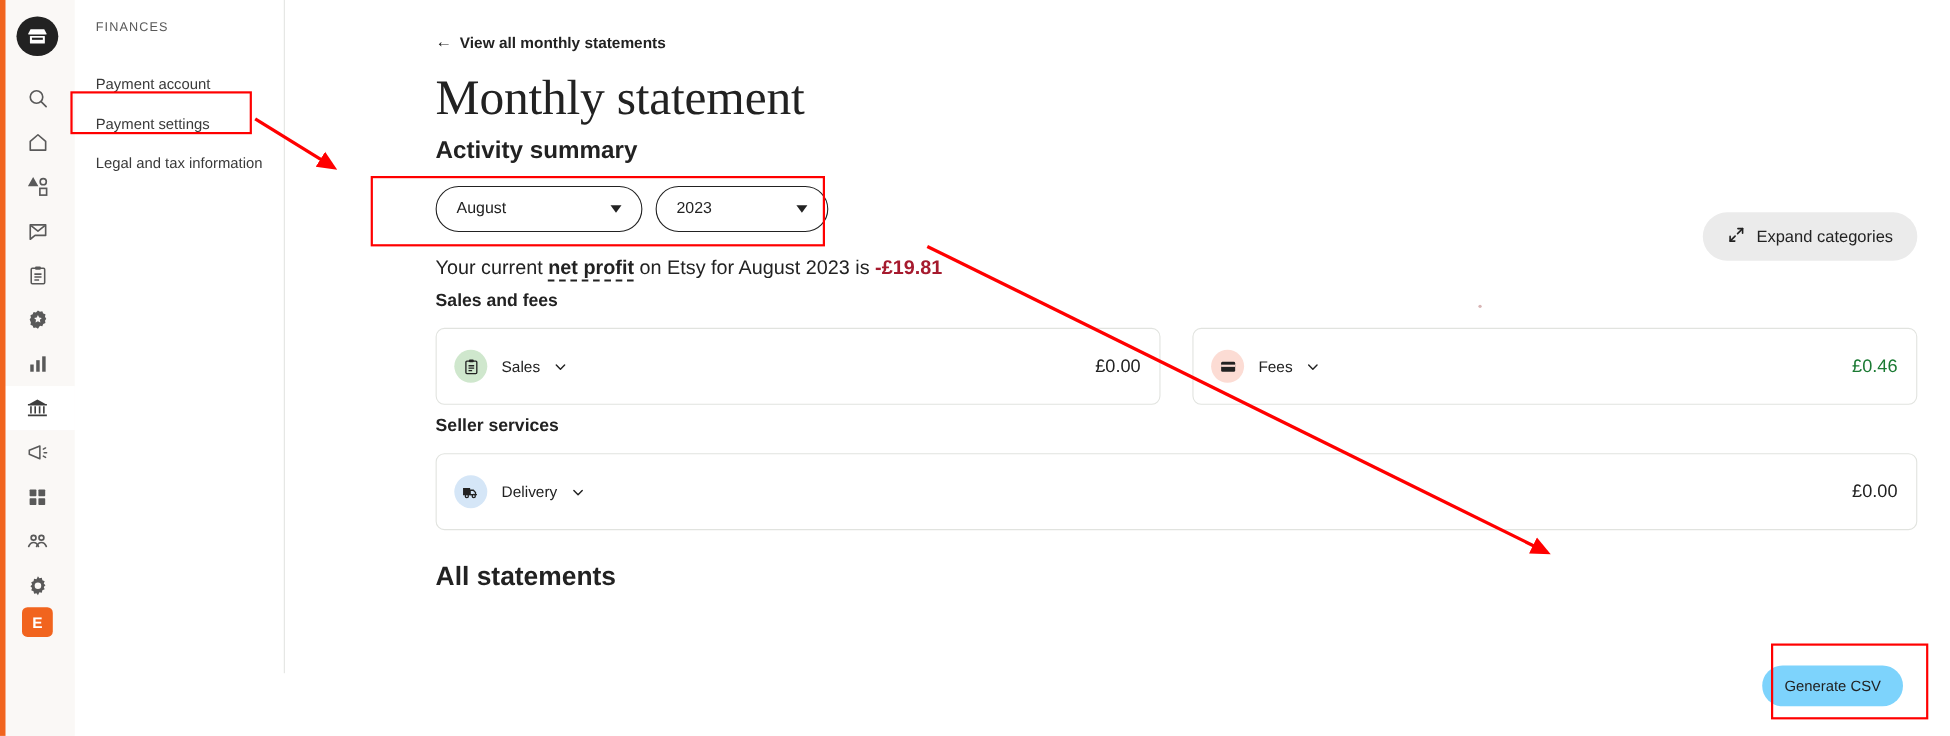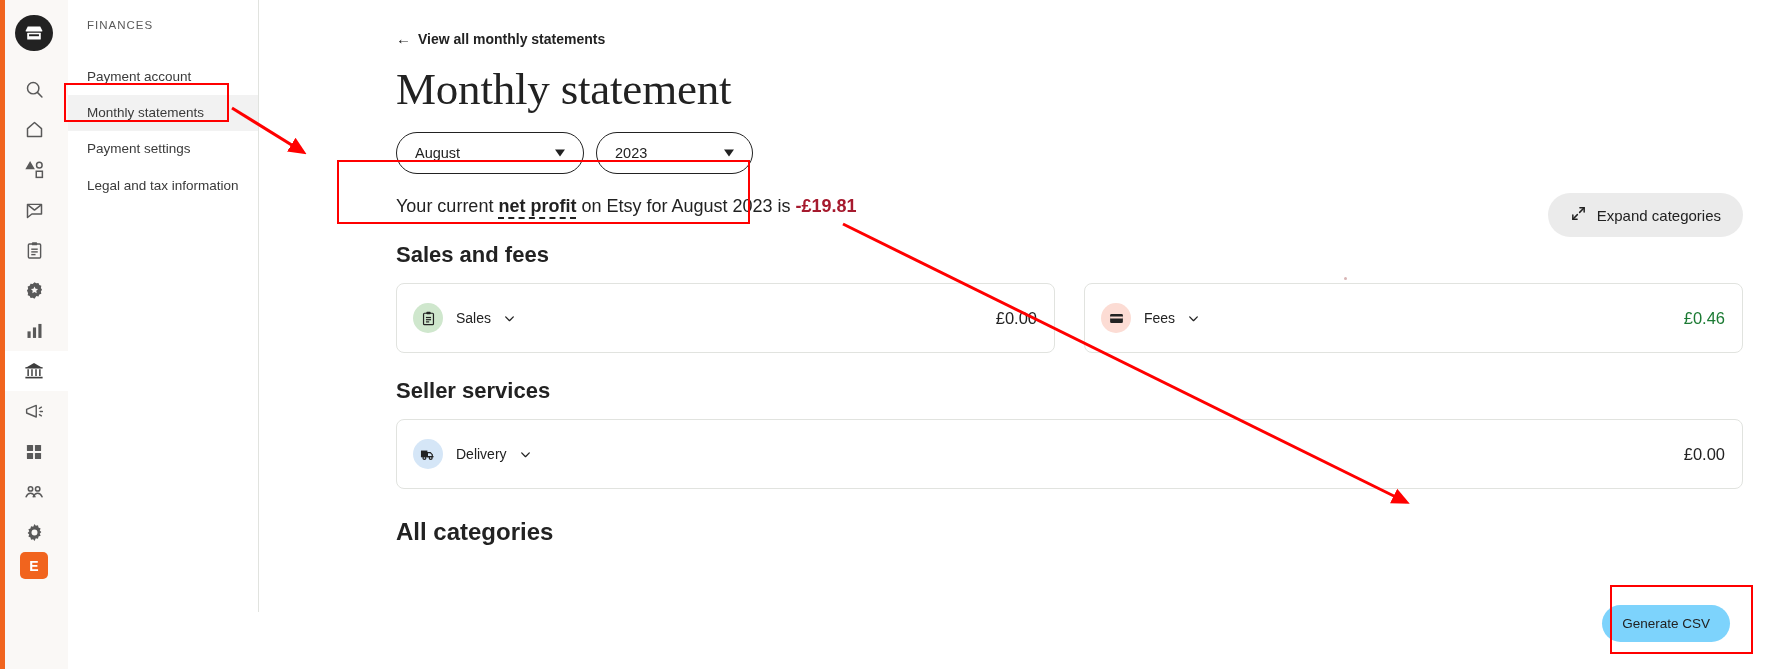--- a/index.html
+++ b/index.html
@@ -146,22 +146,22 @@
   }
   .np-term {
     font-weight: 700;
     border-bottom: 2px dashed #222222;
     padding-bottom: 1px;
   }
   .np-value { color: #a61a2e; font-weight: 700; }
 
   
   .group-title {
-    font-size: 22px; font-weight: 700; color: #222222;
-    margin-top: 25px;
+    font-size: 16px; font-weight: 700; color: #222222;
+    margin-top: 11px;
   }
 
   
   .card-row {
     display: flex; gap: 29px; margin-top: 15px;
   }
   .cat-card {
     flex: 1 1 0;
     height: 70px;
     border: 1px solid #e1e3df; border-radius: 8px;
@@ -329,34 +329,34 @@
 
     <div class="rail-spacer"></div>
 
     <div class="rail-avatar">E</div>
   </nav>
 
   <aside class="sidebar">
     <div class="sidebar-heading">FINANCES</div>
     <div class="nav-list">
       <div class="nav-item">Payment account</div>
-      <div class="nav-item selected">Monthly statements</div>
       <div class="nav-item">Payment settings</div>
       <div class="nav-item">Legal and tax information</div>
     </div>
   </aside>
 
   <main class="main">
 
     <a class="back-link">
       <span class="arr">←</span>
       <span>View all monthly statements</span>
     </a>
 
     <h1 class="page-title">Monthly statement</h1>
+    <h2 class="section-title">Activity summary</h2>
 
     <div class="filter-row">
       <div class="pill-select month">
         <span>August</span>
         <span class="caret"></span>
       </div>
       <div class="pill-select year">
         <span>2023</span>
         <span class="caret"></span>
       </div>
@@ -436,21 +436,21 @@
         <span class="cat-label">Delivery</span>
         <span class="cat-chev">
           <svg width="13" height="13" viewBox="0 0 24 24" fill="none" stroke="#222222" stroke-width="2.4" stroke-linecap="round" stroke-linejoin="round">
               <polyline points="5,9 12,16 19,9"></polyline>
             </svg>
         </span>
         <span class="cat-amount">£0.00</span>
       </div>
     </div>
 
-    <h2 class="all-activities">All categories</h2>
+    <h2 class="all-activities">All statements</h2>
 
     <button class="gen-csv-btn">Generate CSV</button>
 
     <span class="tiny-dot" style="left:1085px; top:277px;"></span>
   </main>
 
   <div class="anno anno-box" style="left:64px; top:83px; width:165px; height:39px;"></div>
 
   <div class="anno anno-box" style="left:337px; top:160px; width:413px; height:64px;"></div>
 

